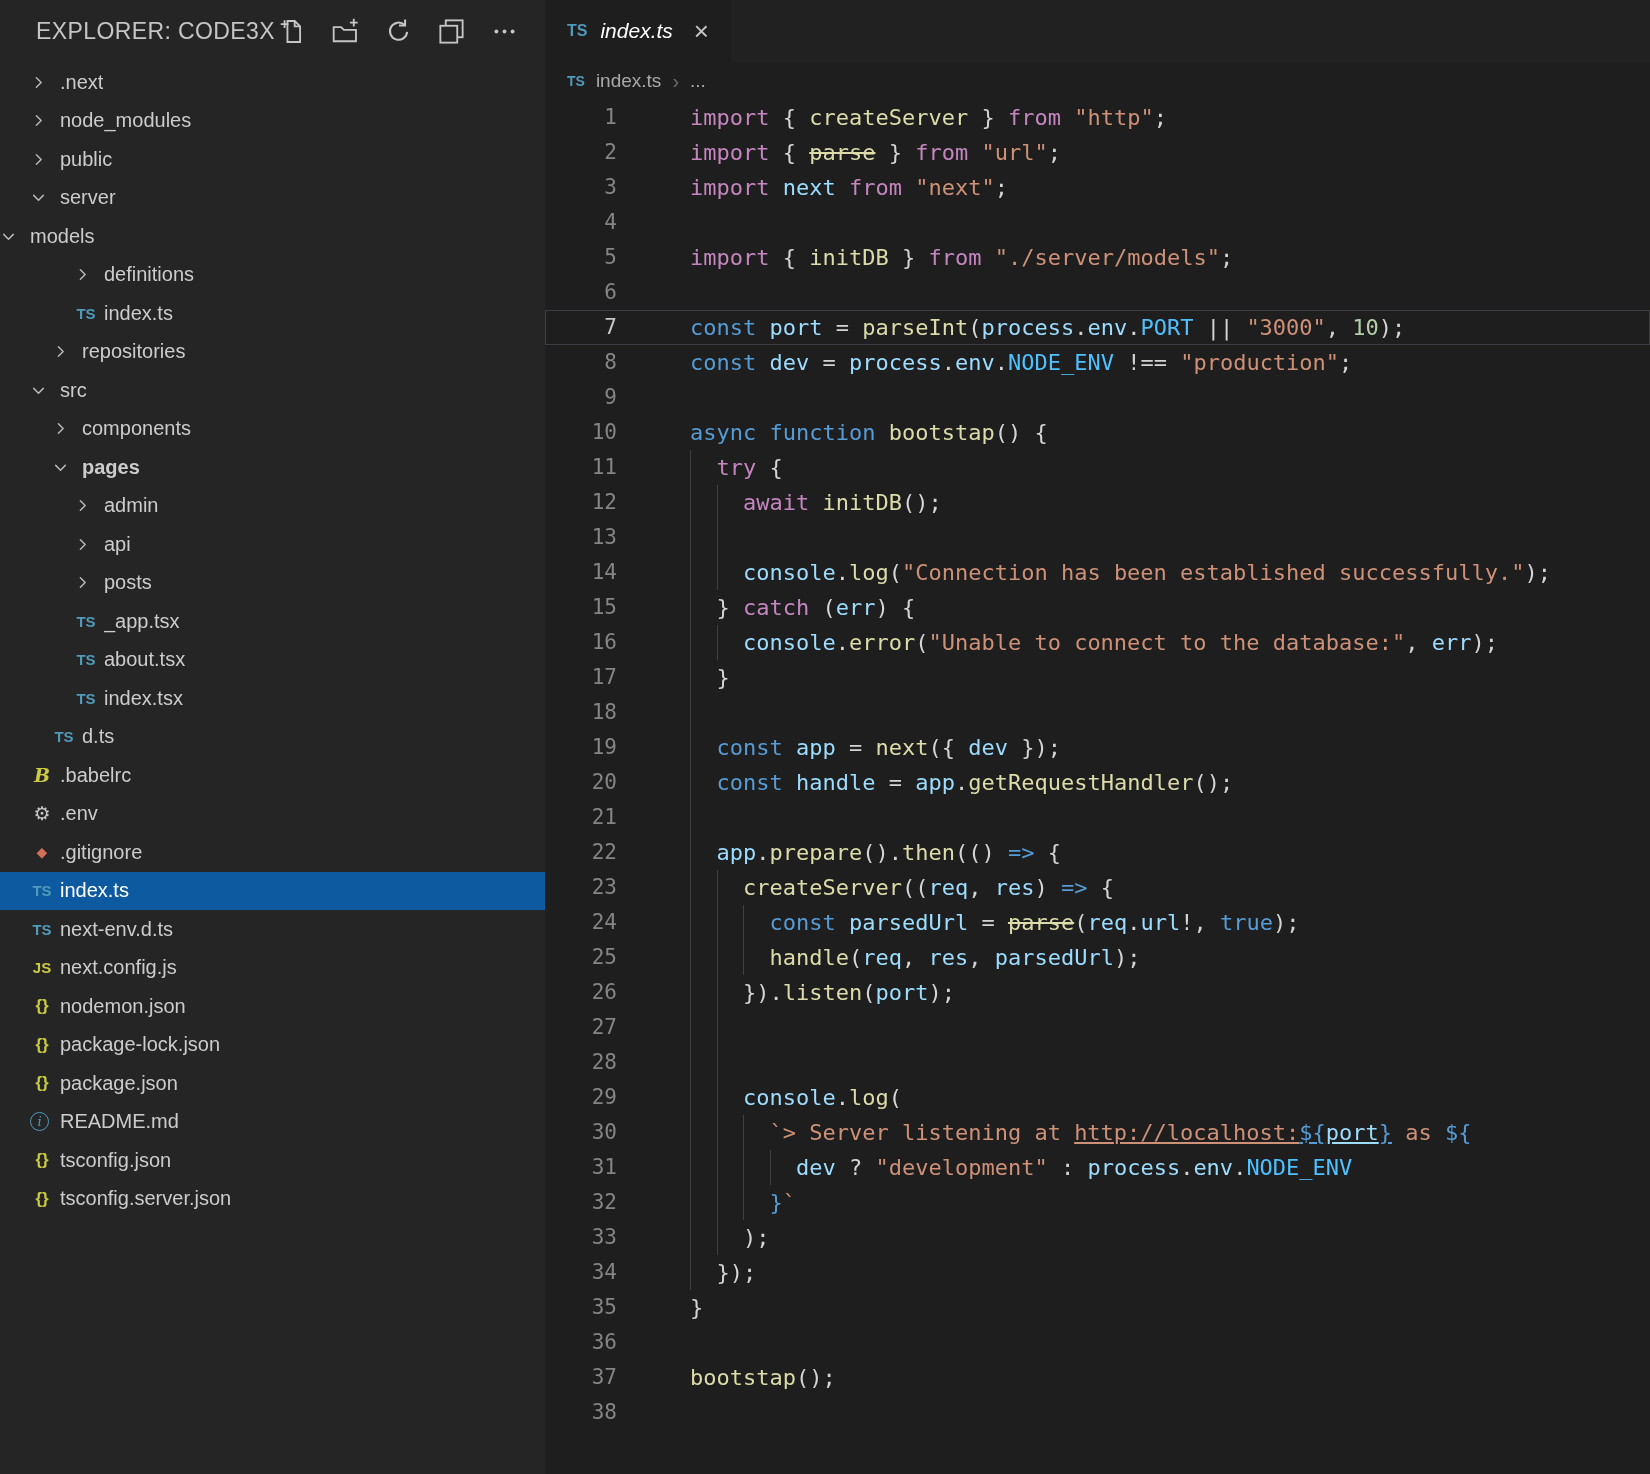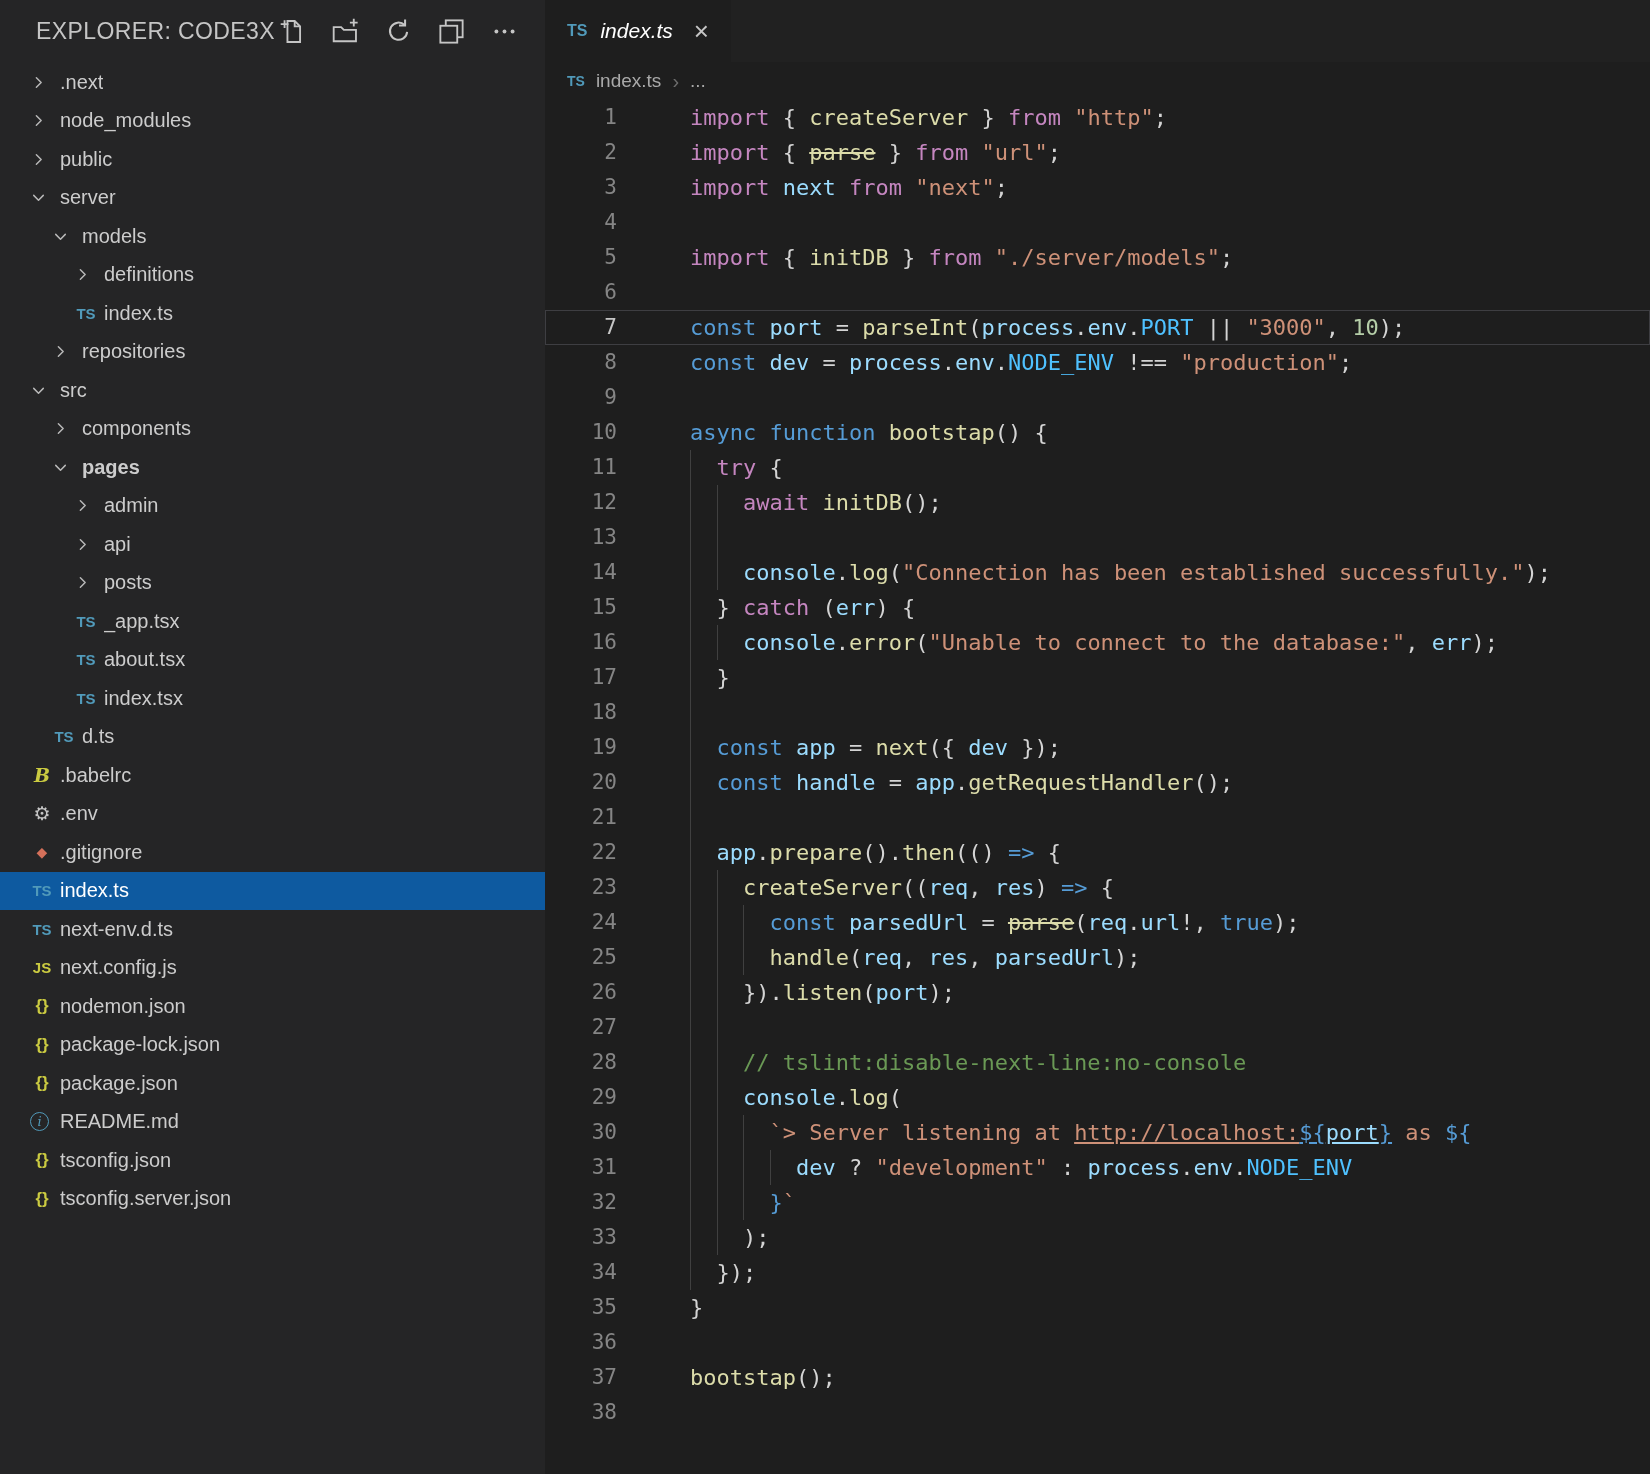--- a/index.html
+++ b/index.html
@@ -128,21 +128,21 @@
           <span class="tree-label">public</span>
         </div>
         <div class="tree-row" style="padding-left: 30px;">
           <span class="tree-icon chevron expanded">
             <svg width="17" height="17" viewBox="0 0 16 16">
               <path d="M6 3.5 L10.5 8 L6 12.5" fill="none" stroke="#b8b8b8" stroke-width="1.4" stroke-linecap="round" stroke-linejoin="round"></path>
             </svg>
           </span>
           <span class="tree-label">server</span>
         </div>
-        <div class="tree-row" style="padding-left: 52px;">
+        <div class="tree-row" style="">
           <span class="tree-icon chevron expanded">
             <svg width="17" height="17" viewBox="0 0 16 16">
               <path d="M6 3.5 L10.5 8 L6 12.5" fill="none" stroke="#b8b8b8" stroke-width="1.4" stroke-linecap="round" stroke-linejoin="round"></path>
             </svg>
           </span>
           <span class="tree-label">models</span>
         </div>
         <div class="tree-row" style="padding-left: 74px;">
           <span class="tree-icon chevron">
             <svg width="17" height="17" viewBox="0 0 16 16">
@@ -347,21 +347,21 @@
         <div class="code-line"><span class="ln">18</span><span class="line-content"><span class="guide" style="left: 0px;"></span></span></div>
         <div class="code-line"><span class="ln">19</span><span class="line-content"><span class="guide" style="left: 0px;"></span><span class="tk-d">  </span><span class="tk-b">const</span><span class="tk-d"> </span><span class="tk-v">app</span><span class="tk-d"> = </span><span class="tk-f">next</span><span class="tk-d">({ </span><span class="tk-v">dev</span><span class="tk-d"> });</span></span></div>
         <div class="code-line"><span class="ln">20</span><span class="line-content"><span class="guide" style="left: 0px;"></span><span class="tk-d">  </span><span class="tk-b">const</span><span class="tk-d"> </span><span class="tk-v">handle</span><span class="tk-d"> = </span><span class="tk-v">app</span><span class="tk-d">.</span><span class="tk-f">getRequestHandler</span><span class="tk-d">();</span></span></div>
         <div class="code-line"><span class="ln">21</span><span class="line-content"><span class="guide" style="left: 0px;"></span></span></div>
         <div class="code-line"><span class="ln">22</span><span class="line-content"><span class="guide" style="left: 0px;"></span><span class="tk-d">  </span><span class="tk-v">app</span><span class="tk-d">.</span><span class="tk-f">prepare</span><span class="tk-d">().</span><span class="tk-f">then</span><span class="tk-d">(() </span><span class="tk-b">=&gt;</span><span class="tk-d"> {</span></span></div>
         <div class="code-line"><span class="ln">23</span><span class="line-content"><span class="guide" style="left: 0px;"></span><span class="guide" style="left: 26.5px;"></span><span class="tk-d">    </span><span class="tk-f">createServer</span><span class="tk-d">((</span><span class="tk-v">req</span><span class="tk-d">, </span><span class="tk-v">res</span><span class="tk-d">) </span><span class="tk-b">=&gt;</span><span class="tk-d"> {</span></span></div>
         <div class="code-line"><span class="ln">24</span><span class="line-content"><span class="guide" style="left: 0px;"></span><span class="guide" style="left: 26.5px;"></span><span class="guide" style="left: 53px;"></span><span class="tk-d">      </span><span class="tk-b">const</span><span class="tk-d"> </span><span class="tk-v">parsedUrl</span><span class="tk-d"> = </span><span class="tk-f tk-st">parse</span><span class="tk-d">(</span><span class="tk-v">req</span><span class="tk-d">.</span><span class="tk-v">url</span><span class="tk-d">!, </span><span class="tk-b">true</span><span class="tk-d">);</span></span></div>
         <div class="code-line"><span class="ln">25</span><span class="line-content"><span class="guide" style="left: 0px;"></span><span class="guide" style="left: 26.5px;"></span><span class="guide" style="left: 53px;"></span><span class="tk-d">      </span><span class="tk-f">handle</span><span class="tk-d">(</span><span class="tk-v">req</span><span class="tk-d">, </span><span class="tk-v">res</span><span class="tk-d">, </span><span class="tk-v">parsedUrl</span><span class="tk-d">);</span></span></div>
         <div class="code-line"><span class="ln">26</span><span class="line-content"><span class="guide" style="left: 0px;"></span><span class="guide" style="left: 26.5px;"></span><span class="tk-d">    }).</span><span class="tk-f">listen</span><span class="tk-d">(</span><span class="tk-v">port</span><span class="tk-d">);</span></span></div>
         <div class="code-line"><span class="ln">27</span><span class="line-content"><span class="guide" style="left: 0px;"></span><span class="guide" style="left: 26.5px;"></span></span></div>
-        <div class="code-line"><span class="ln">28</span><span class="line-content"><span class="guide" style="left: 0px;"></span><span class="guide" style="left: 26.5px;"></span><span class="tk-d">    </span><span class="tk-c">// tslint:disable-next-line:no-console</span></span></div>
+        <div class="code-line"><span class="ln">28</span><span class="line-content"><span class="guide" style="left: 0px;"></span><span class="guide" style="left: 26.5px;"></span><span class="tk-d">    </span></span></div>
         <div class="code-line"><span class="ln">29</span><span class="line-content"><span class="guide" style="left: 0px;"></span><span class="guide" style="left: 26.5px;"></span><span class="tk-d">    </span><span class="tk-v">console</span><span class="tk-d">.</span><span class="tk-f">log</span><span class="tk-d">(</span></span></div>
         <div class="code-line"><span class="ln">30</span><span class="line-content"><span class="guide" style="left: 0px;"></span><span class="guide" style="left: 26.5px;"></span><span class="guide" style="left: 53px;"></span><span class="tk-d">      </span><span class="tk-s">`&gt; Server listening at </span><span class="tk-s tk-u">http://localhost:</span><span class="tk-b tk-u">${</span><span class="tk-v tk-u">port</span><span class="tk-b tk-u">}</span><span class="tk-s"> as </span><span class="tk-b">${</span></span></div>
         <div class="code-line"><span class="ln">31</span><span class="line-content"><span class="guide" style="left: 0px;"></span><span class="guide" style="left: 26.5px;"></span><span class="guide" style="left: 53px;"></span><span class="guide" style="left: 79.5px;"></span><span class="tk-d">        </span><span class="tk-v">dev</span><span class="tk-d"> ? </span><span class="tk-s">"development"</span><span class="tk-d"> : </span><span class="tk-v">process</span><span class="tk-d">.</span><span class="tk-v">env</span><span class="tk-d">.</span><span class="tk-K">NODE_ENV</span></span></div>
         <div class="code-line"><span class="ln">32</span><span class="line-content"><span class="guide" style="left: 0px;"></span><span class="guide" style="left: 26.5px;"></span><span class="guide" style="left: 53px;"></span><span class="tk-d">      </span><span class="tk-b">}</span><span class="tk-s">`</span></span></div>
         <div class="code-line"><span class="ln">33</span><span class="line-content"><span class="guide" style="left: 0px;"></span><span class="guide" style="left: 26.5px;"></span><span class="tk-d">    );</span></span></div>
         <div class="code-line"><span class="ln">34</span><span class="line-content"><span class="guide" style="left: 0px;"></span><span class="tk-d">  });</span></span></div>
         <div class="code-line"><span class="ln">35</span><span class="line-content"><span class="tk-d">}</span></span></div>
         <div class="code-line"><span class="ln">36</span><span class="line-content"></span></div>
         <div class="code-line"><span class="ln">37</span><span class="line-content"><span class="tk-f">bootstap</span><span class="tk-d">();</span></span></div>
         <div class="code-line"><span class="ln">38</span><span class="line-content"></span></div>

